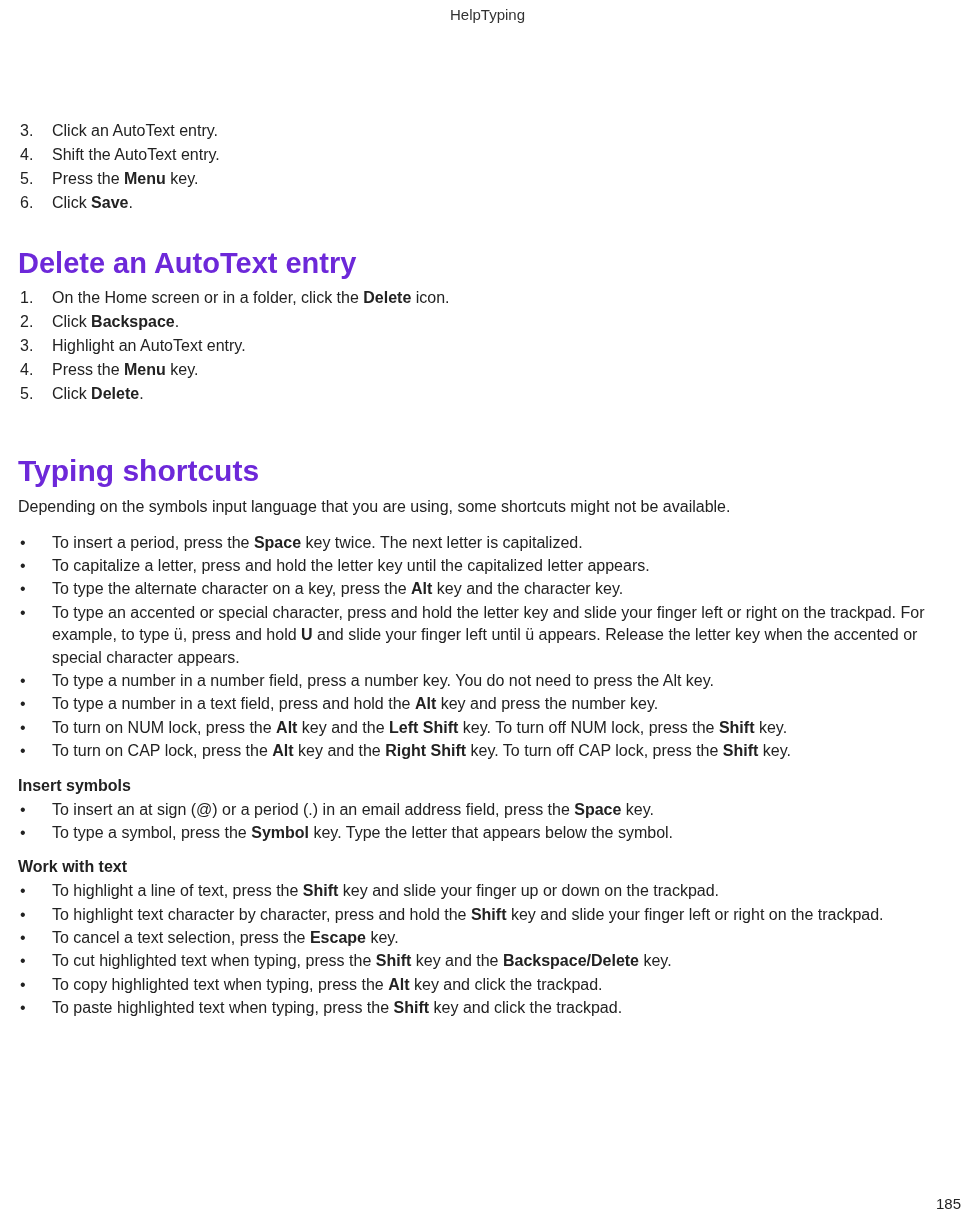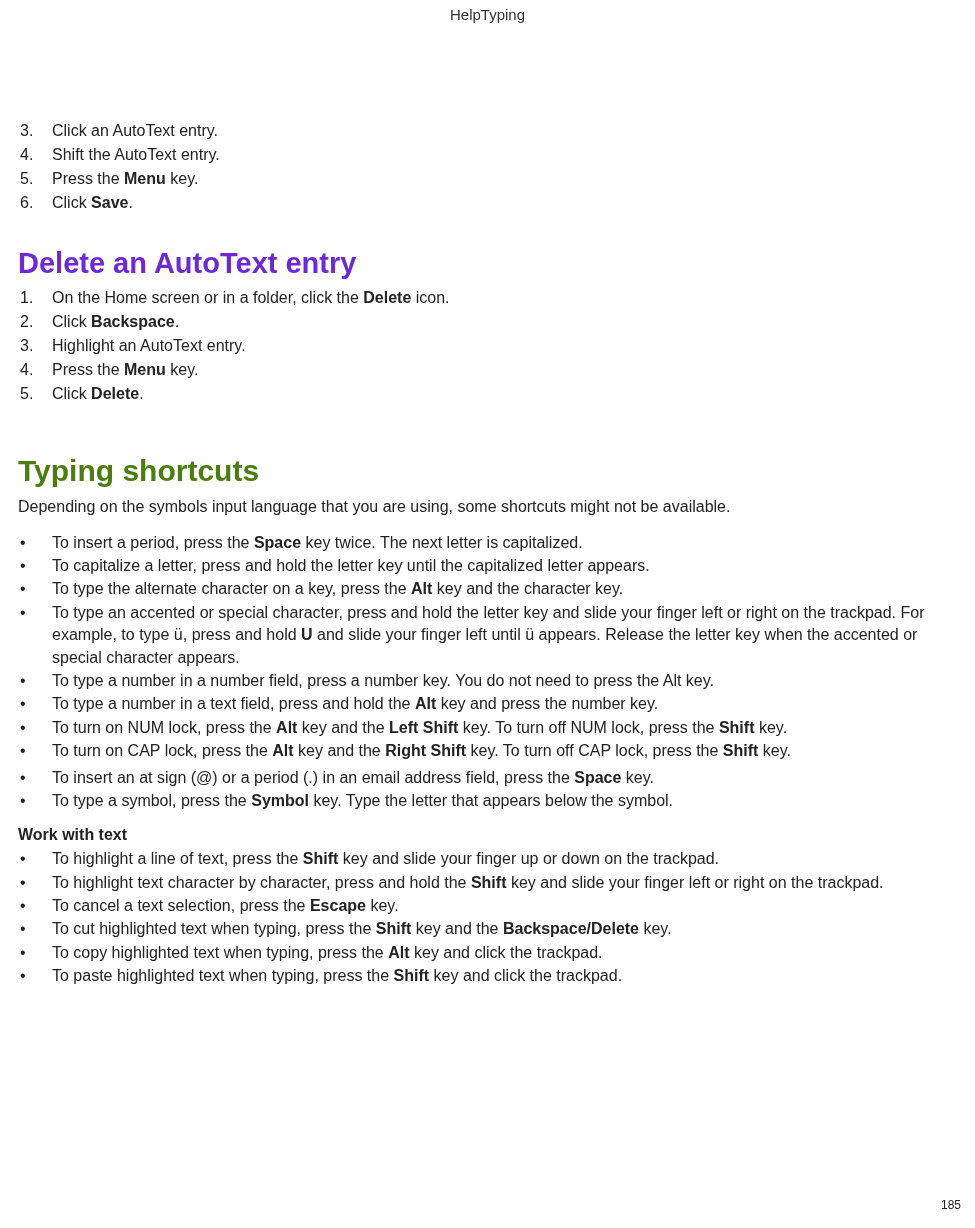--- a/index.html
+++ b/index.html
@@ -24,21 +24,21 @@
     }
     .section-h2 {
       font-size: 29px;
       font-weight: 700;
       color: #6d28d9;
       margin: 32px 0 6px 0;
     }
     .section-h1 {
       font-size: 30px;
       font-weight: 700;
-      color: #4d7c0f;
+      color: #6d28d9;
       margin: 48px 0 8px 0;
     }
     .intro {
       margin: 6px 0 14px 0;
       line-height: 1.35;
     }
     .ordered-list, .bullet-list {
       list-style: none;
       margin: 4px 0 4px 0;
     }
@@ -66,21 +66,21 @@
     }
     .bullet-list .txt { flex: 1; }
     .sub-head {
       font-weight: 700;
       margin: 14px 0 2px 0;
     }
     .page-num {
       position: absolute;
       bottom: 16px;
       right: 14px;
-      font-size: 12px;
+      font-size: 15px;
       text-align: center;
     }
     b { font-weight: 700; }
   </style>
 </head>
 <body>
 
 <div class="header">
   <span>Help</span>
   <span>Typing</span>
@@ -163,20 +163,21 @@
       <li>
         <span class="dot">•</span>
         <span class="txt">To turn on NUM lock, press the <b>Alt</b> key and the <b>Left Shift</b> key. To turn off NUM lock, press the <b>Shift</b> key.</span>
       </li>
       <li>
         <span class="dot">•</span>
         <span class="txt">To turn on CAP lock, press the <b>Alt</b> key and the <b>Right Shift</b> key. To turn off CAP lock, press the <b>Shift</b> key.</span>
       </li>
     </ul>
 
+  <div class="sub-head">Insert symbols</div>
   <ul class="bullet-list">
       <li>
         <span class="dot">•</span>
         <span class="txt">To insert an at sign (@) or a period (.) in an email address field, press the <b>Space</b> key.</span>
       </li>
       <li>
         <span class="dot">•</span>
         <span class="txt">To type a symbol, press the <b>Symbol</b> key. Type the letter that appears below the symbol.</span>
       </li>
     </ul>

